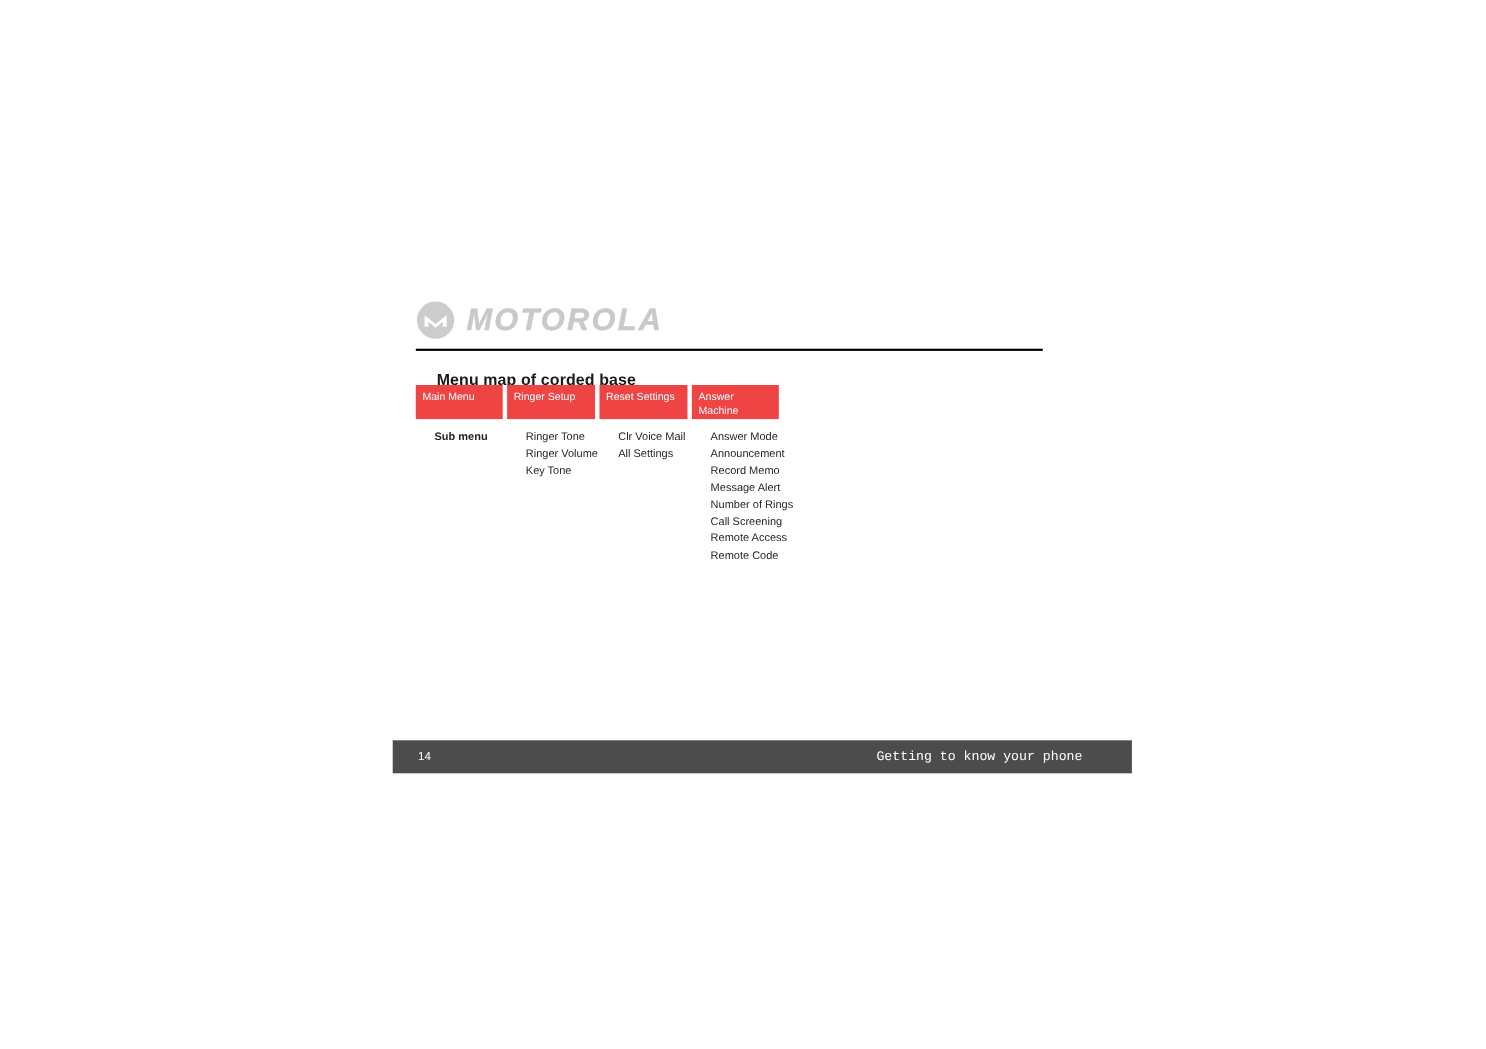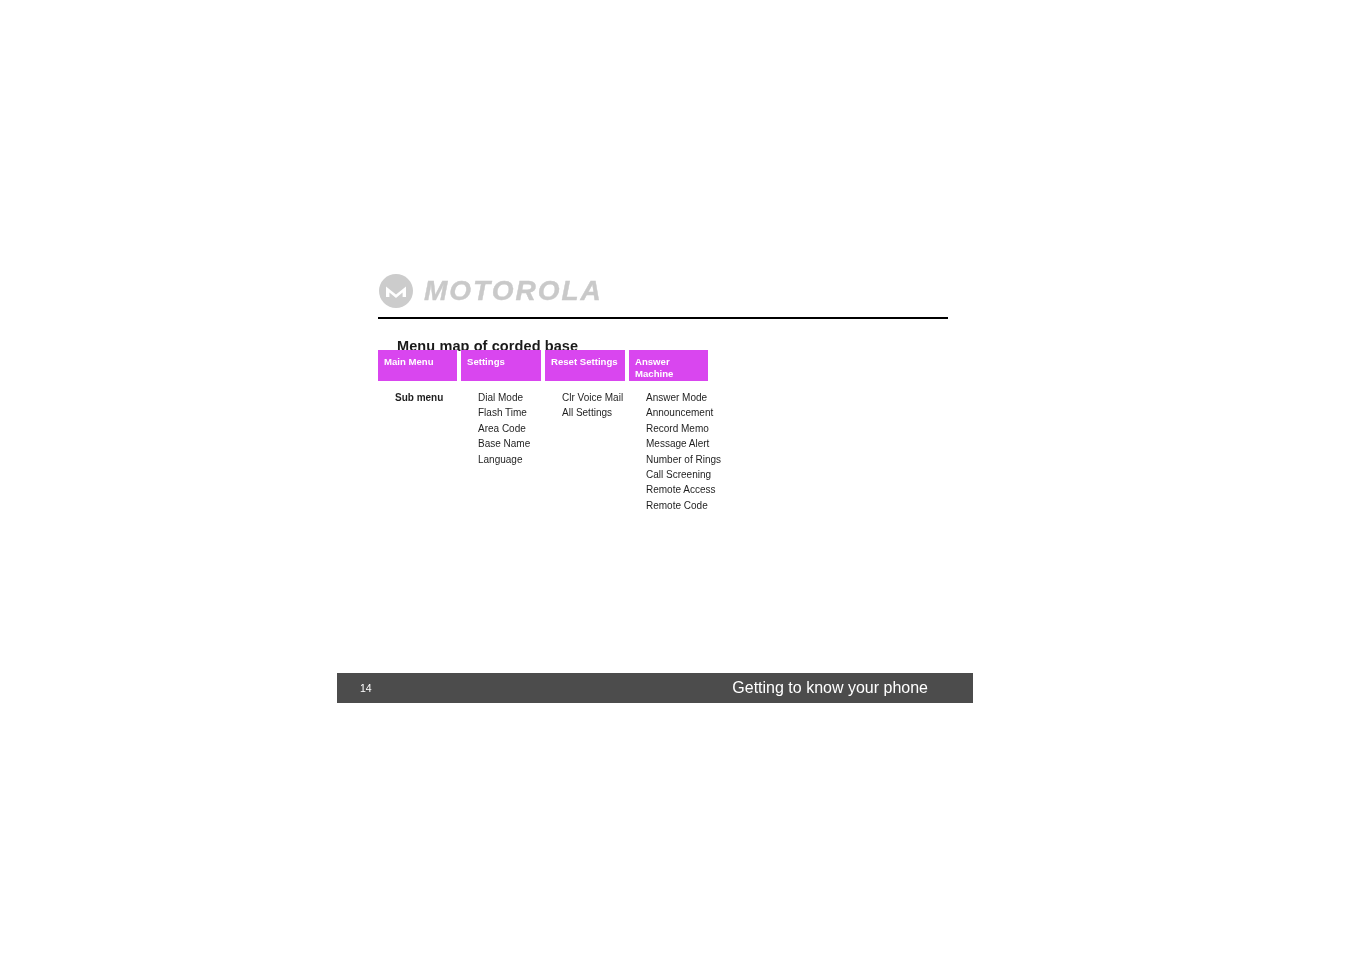--- a/index.html
+++ b/index.html
@@ -89,24 +89,24 @@
   }
   .map-columns {
     display: flex;
     align-items: flex-start;
     gap: 4px;
   }
   .map-col {
     flex: 0 0 auto;
   }
   .col-head {
-    background: #d946ef;
+    background: #ef4444;
     color: #ffffff;
     font-size: 9.6px;
-    font-weight: bold;
+    font-weight: normal;
     line-height: 11.5px;
     padding: 6px 0 6px 6px;
     height: 19px;
     box-sizing: content-box;
     overflow: hidden;
     white-space: pre-line;
   }
   .col-body {
     padding-top: 9px;
     padding-left: 6px;
@@ -127,43 +127,45 @@
   .w-date    { width: 79px; }
   .w-phone   { width: 79px; }
   .w-ringer  { width: 80px; }
   .w-settings{ width: 80px; }
   .w-answer  { width: 79px; }
   .w-reset   { width: 80px; }
 
   
   #page-footer {
     position: absolute;
-    left: 337px;
+    left: 357px;
     top: 673px;
     width: 636px;
     height: 30px;
     background: #4c4c4c;
     color: #ffffff;
+    padding-left: 36px;
   }
   #footer-page-number {
     position: absolute;
     left: 23px;
     top: 0;
     height: 30px;
     line-height: 30px;
     font-size: 10.5px;
   }
   #footer-section-label {
     position: absolute;
     right: 45px;
     top: 0;
     height: 44px;
     line-height: 30px;
-    font-size: 16px;
-    white-space: nowrap;
+    font-size: 12px;
+    white-space: nowrap;
+    font-family: Liberation Mono, monospace;
   }
 </style>
 </head>
 <body>
 
 <div id="page-sheet">
 
   <div id="doc-header">
     <div id="logo-lockup">
       <svg id="logo-mark" viewBox="0 0 36 36" aria-hidden="true">
@@ -182,31 +184,29 @@
 
       <div class="map-col w-main">
         <div class="col-head">Main Menu</div>
         <div class="col-body">
           <div class="sub-item is-label">Sub menu</div>
         </div>
       </div>
 
 
 
-
-      <div class="map-col w-settings">
-        <div class="col-head">Settings</div>
-        <div class="col-body">
-          <div class="sub-item">Dial Mode</div>
-          <div class="sub-item">Flash Time</div>
-          <div class="sub-item">Area Code</div>
-          <div class="sub-item">Base Name</div>
-          <div class="sub-item">Language</div>
-        </div>
-      </div>
+      <div class="map-col w-ringer">
+        <div class="col-head">Ringer Setup</div>
+        <div class="col-body">
+          <div class="sub-item">Ringer Tone</div>
+          <div class="sub-item">Ringer Volume</div>
+          <div class="sub-item">Key Tone</div>
+        </div>
+      </div>
+
 
       <div class="map-col w-reset">
         <div class="col-head">Reset Settings</div>
         <div class="col-body">
           <div class="sub-item">Clr Voice Mail</div>
           <div class="sub-item">All Settings</div>
         </div>
       </div>
 
       <div class="map-col w-answer">

